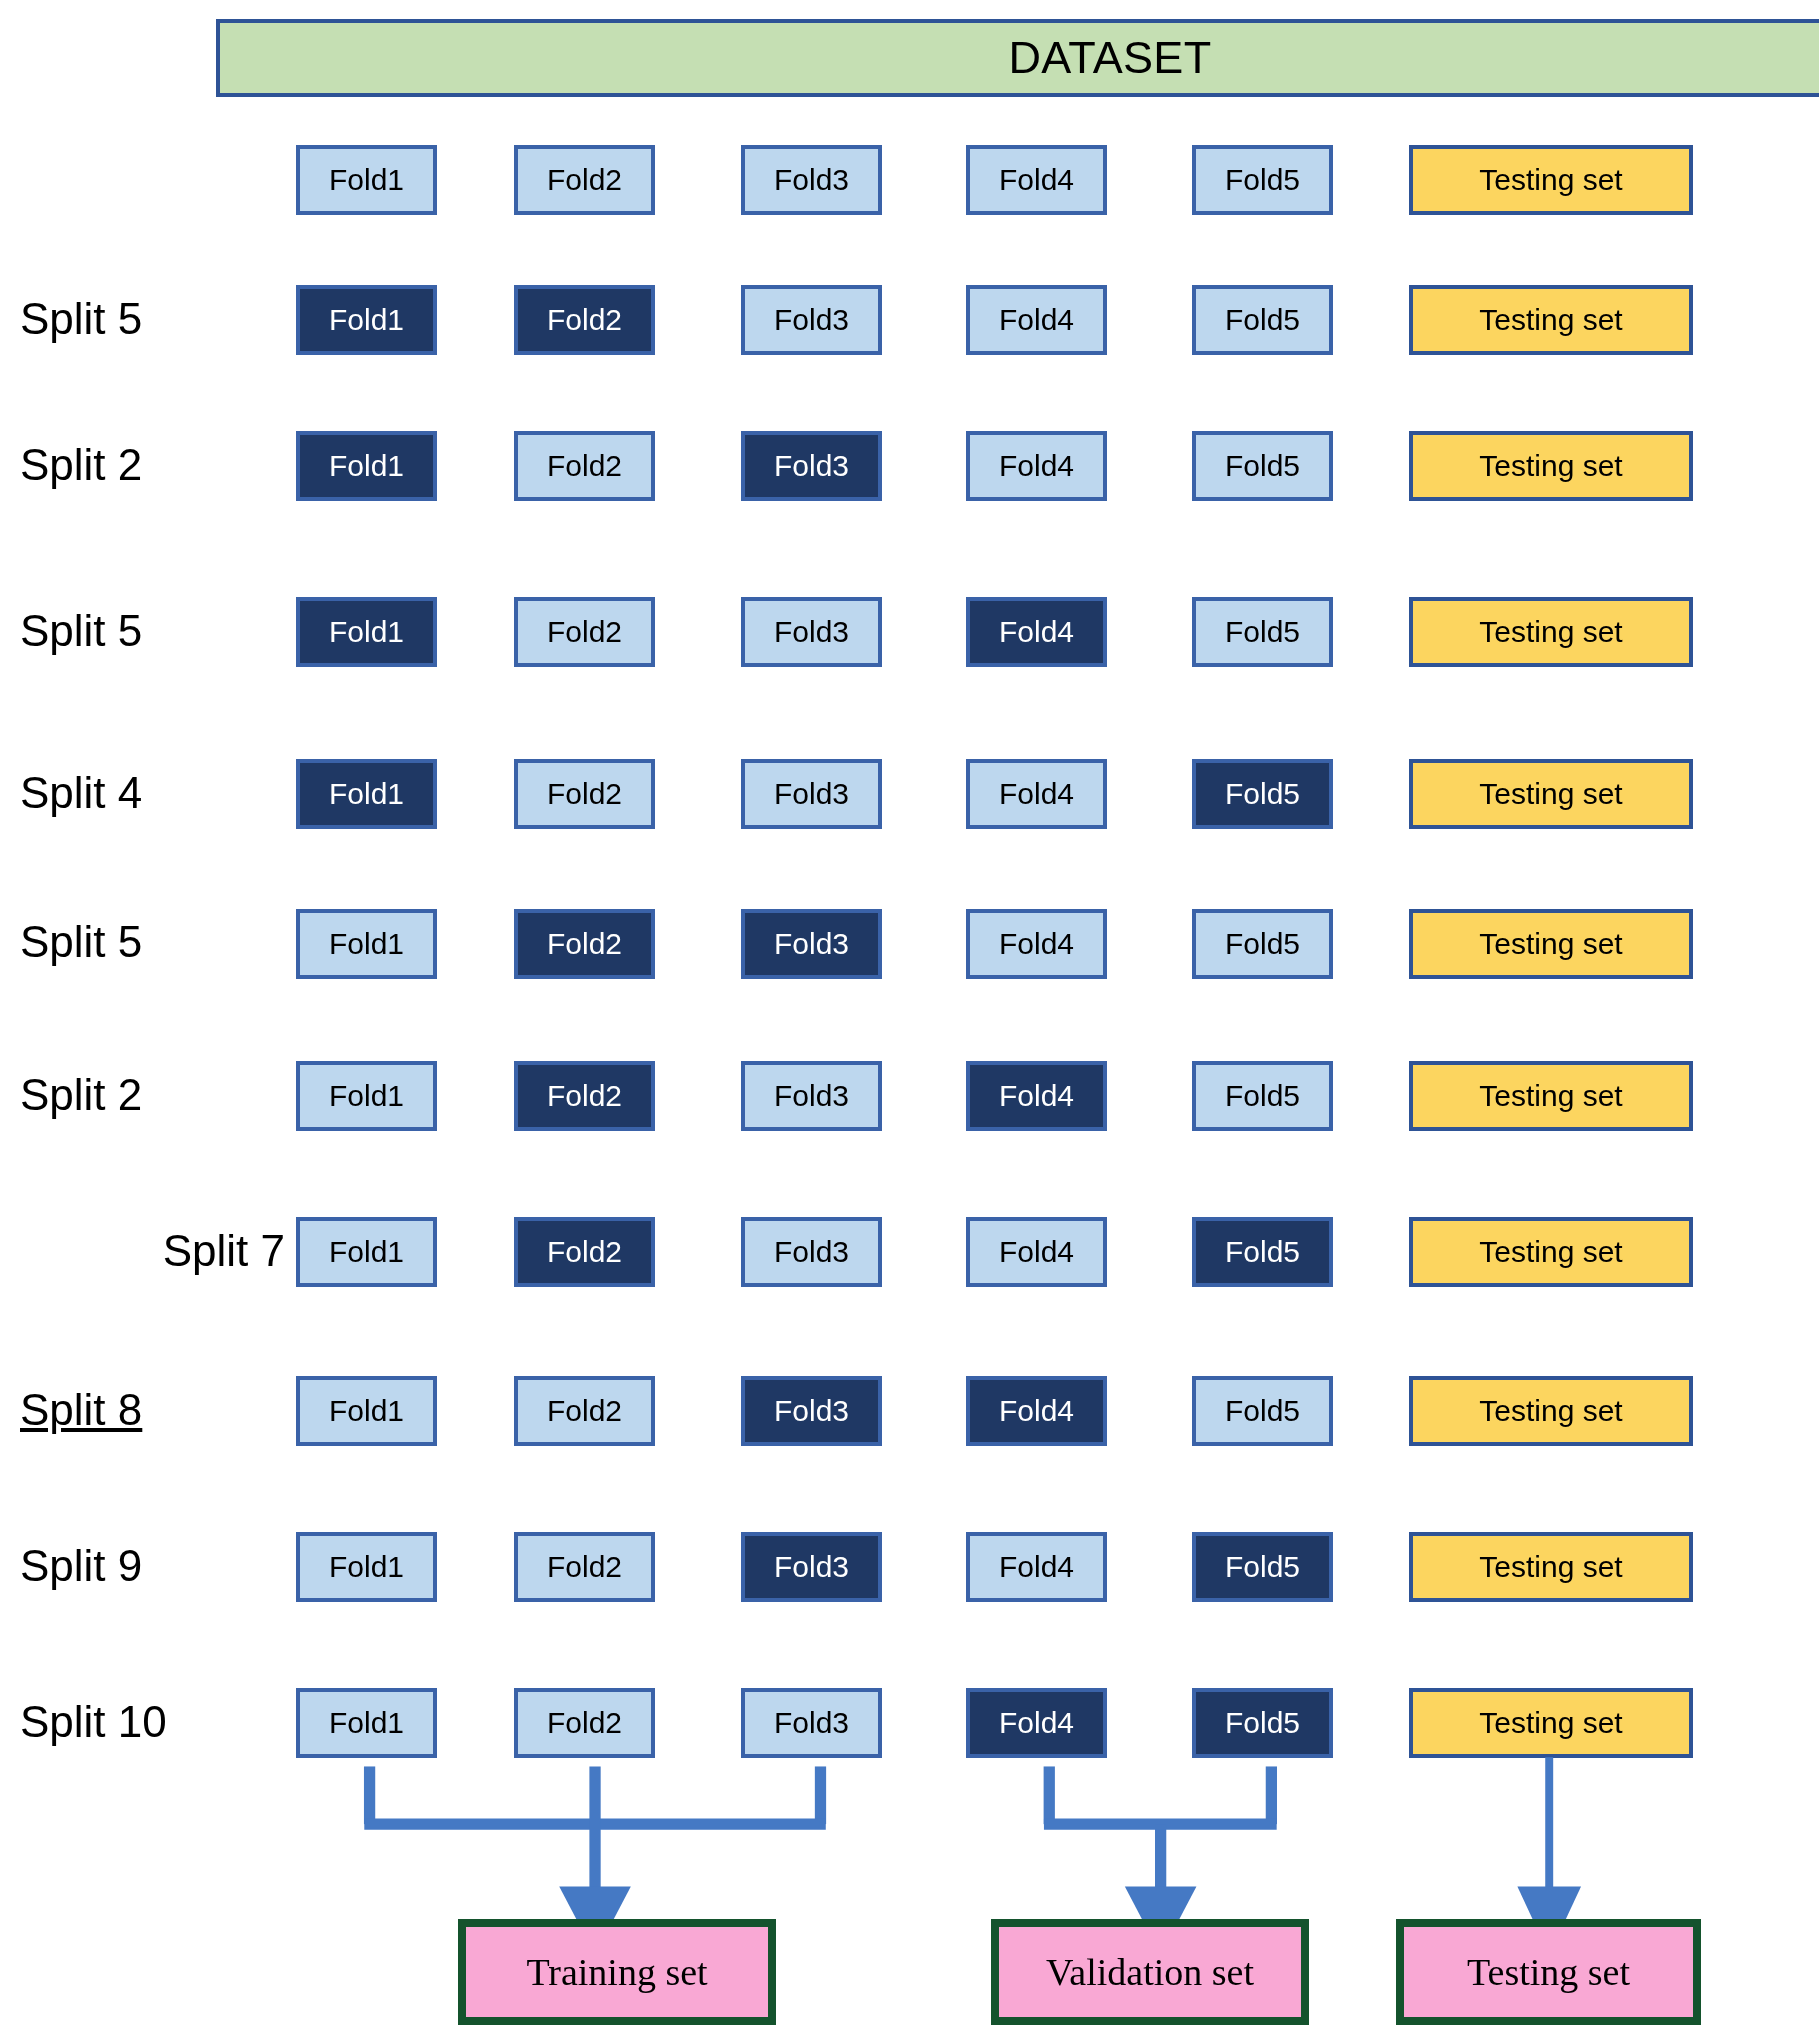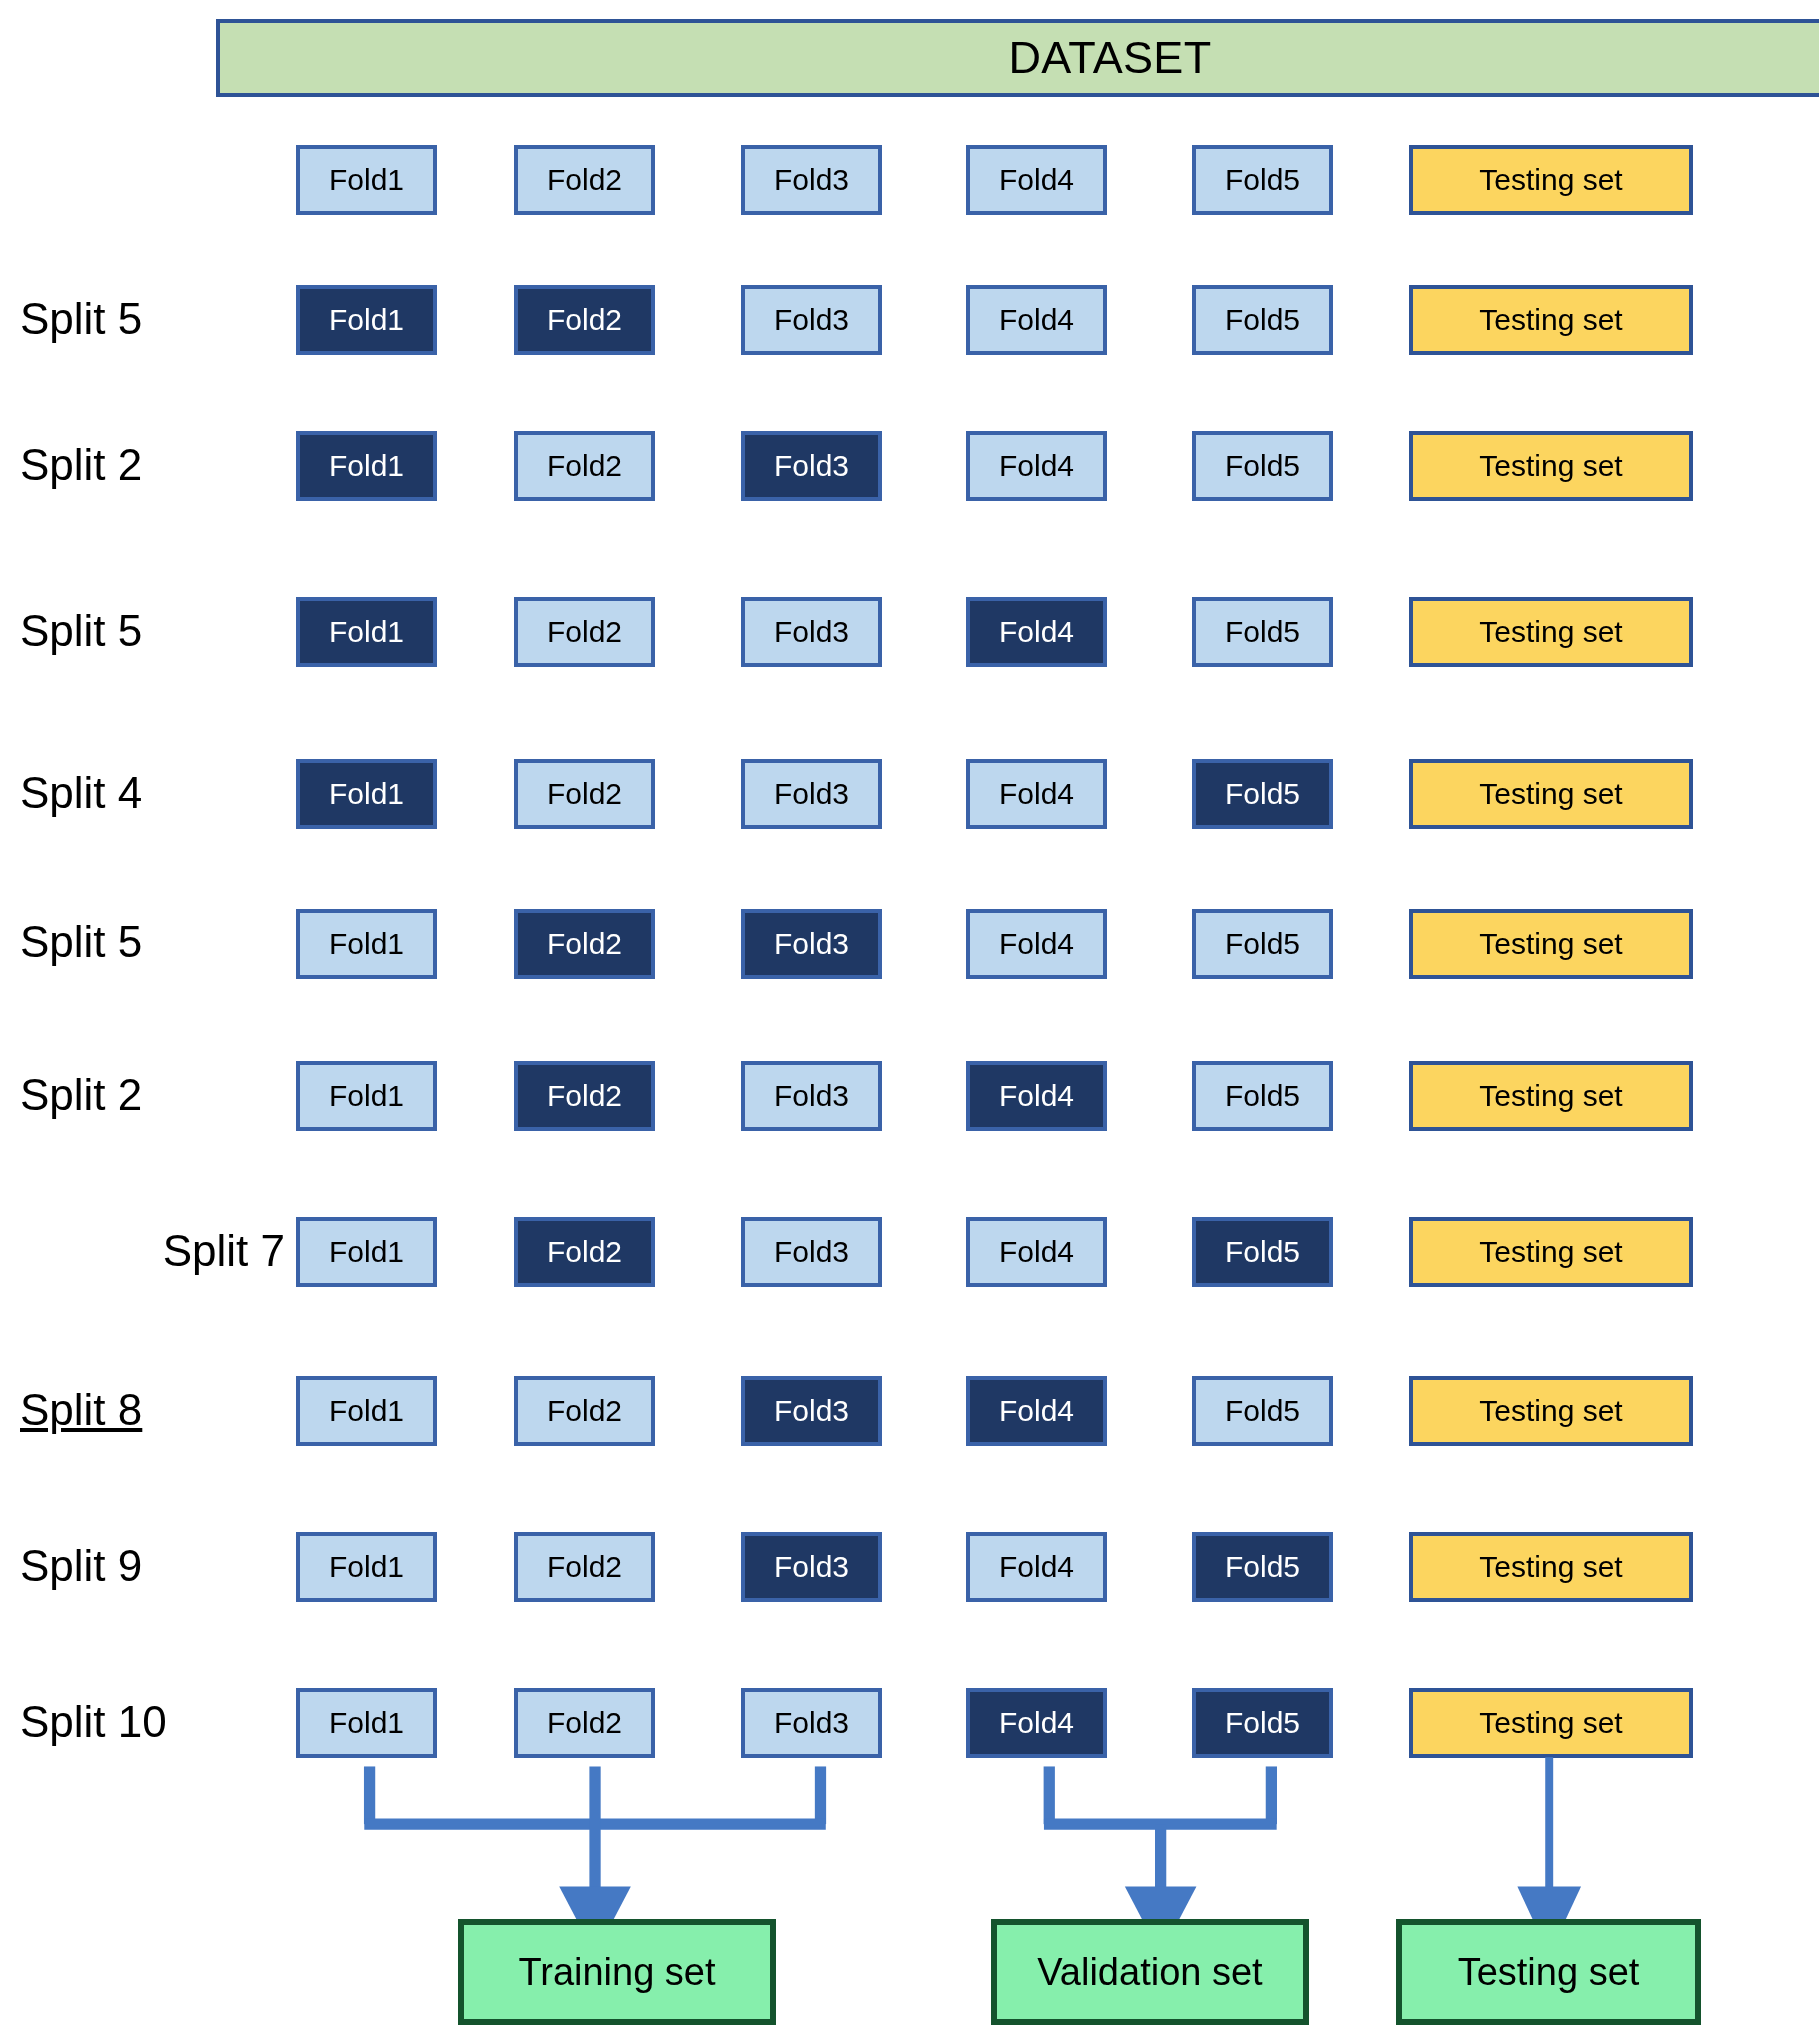--- a/index.html
+++ b/index.html
@@ -80,28 +80,29 @@
     top: 0;
     width: 1820px;
     height: 2035px;
     pointer-events: none;
   }
 
   
   .out-box {
     position: absolute;
     box-sizing: border-box;
-    border: 6px solid #14532d;
-    background: #86efac;
+    border: 8px solid #14532d;
+    background: #f9a8d4;
     display: flex;
     align-items: center;
     justify-content: center;
     font-size: 38px;
     color: #000000;
     line-height: 1;
+    font-family: Liberation Serif, serif;
   }
 </style>
 </head>
 <body>
 
 <div id="canvas">
 
   <div class="dataset-bar">
     <span class="label">DATASET</span>
   </div>

